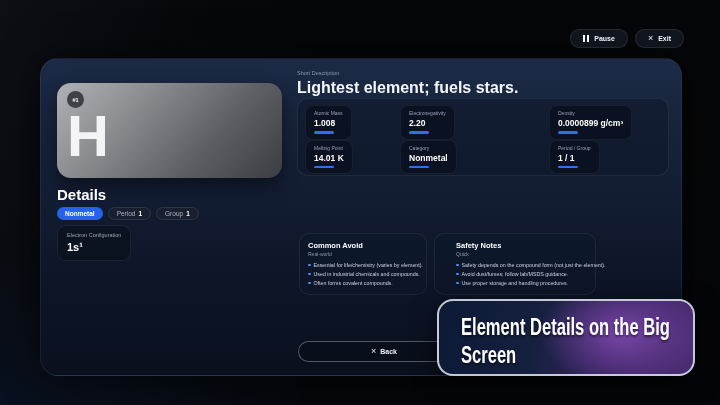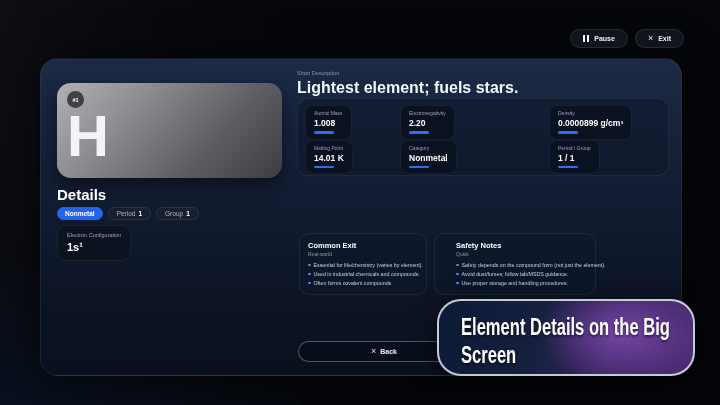--- a/index.html
+++ b/index.html
@@ -120,21 +120,21 @@
   .back-btn {
     position:absolute; left:257px; top:282px; width:172px; height:21px;
     border-radius:11px; border:1px solid rgba(255,255,255,0.3);
     background:rgba(8,14,26,0.75);
     display:flex; align-items:center; justify-content:center; gap:4px;
     color:#eef2f8; font-size:7px; font-weight:600; cursor:pointer;
   }
   
   .caption-banner {
     position:absolute; left:437px; top:299px; width:258px; height:77px;
-    border-radius:24px; border:2px solid rgba(215,220,230,0.9);
+    border-radius:16px; border:2px solid rgba(215,220,230,0.9);
     background:
       radial-gradient(110px 70px at 72% 45%, rgba(122,70,170,0.95) 0%, rgba(122,70,170,0) 75%),
       linear-gradient(100deg,#0c1a36 0%, #15203f 38%, #38245e 68%, #4b2c73 100%);
     z-index:10; box-shadow:0 6px 24px rgba(0,0,0,0.6); overflow:hidden;
   }
   .caption-text {
     position:absolute; left:22px; top:12px; width:330px;
     font-size:23px; line-height:1.22; font-weight:800; color:#fff;
     transform:scaleX(0.72); transform-origin:left top;
     text-shadow:0 2px 3px rgba(0,0,0,0.55);
@@ -212,21 +212,21 @@
     </div>
     <div class="stat-tile">
       <div class="stat-label">Period / Group</div>
       <div class="stat-value">1 / 1</div>
       <div class="stat-bar"></div>
     </div>
   </div>
 
 
   <div class="info-card uses">
-    <div class="info-title">Common Exit</div>
+    <div class="info-title">Common Avoid</div>
     <div class="info-sub">Real-world</div>
     <ul class="info-list">
       <li>
         <span class="bullet-dot"></span>
         <span class="info-item-text">Essential for life/chemistry (varies by element).</span>
       </li>
       <li>
         <span class="bullet-dot"></span>
         <span class="info-item-text">Used in industrial chemicals and compounds.</span>
       </li>

